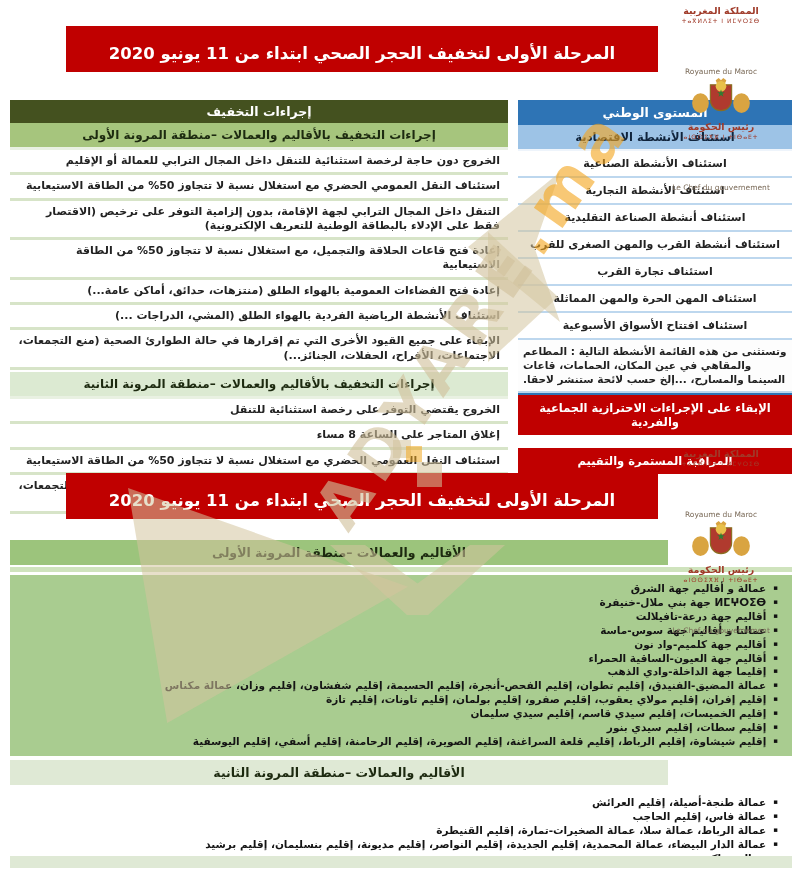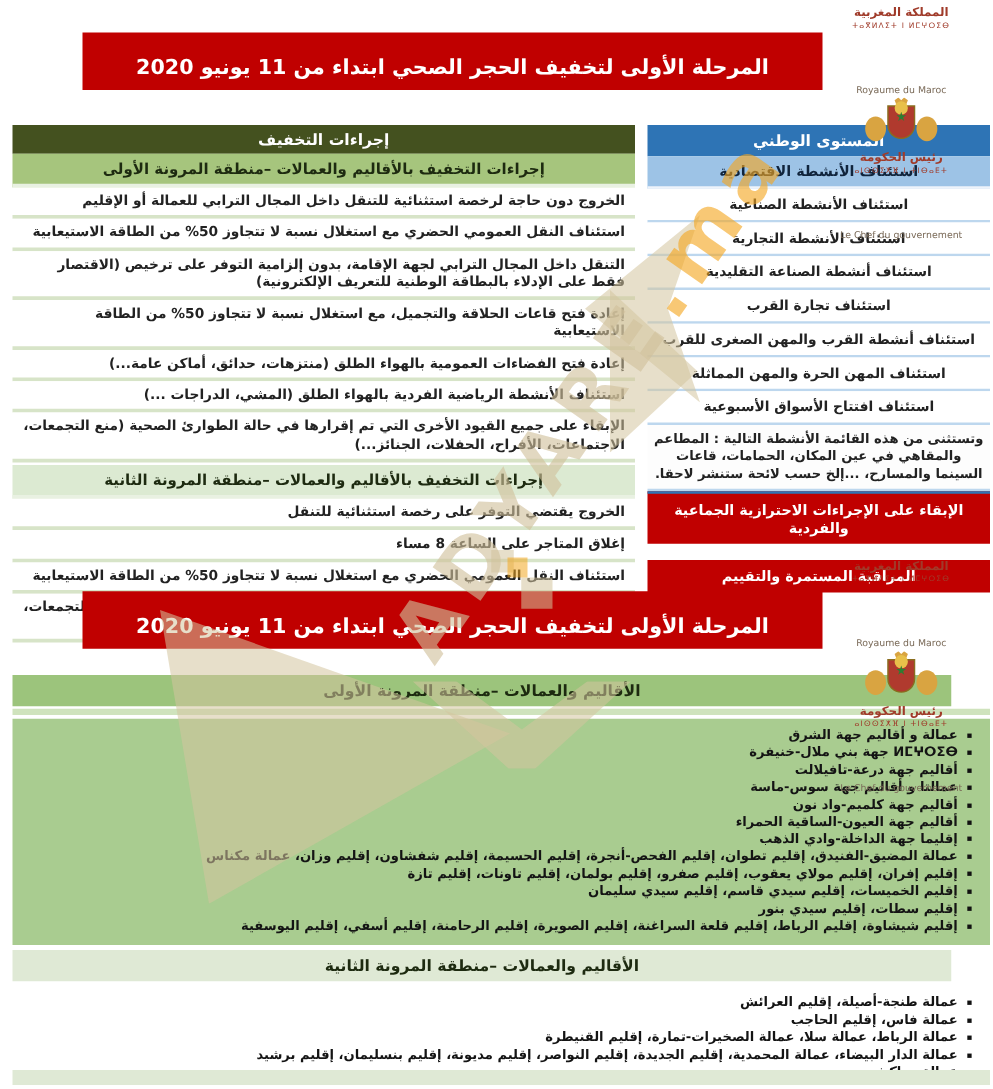--- a/index.html
+++ b/index.html
@@ -50,31 +50,31 @@
   }
   .nat-sub{
     background:#9dc3e6;color:#10243c;font-weight:bold;font-size:11.5px;
     text-align:center;padding:5px 4px;border-bottom:2px solid #eef4fb;
   }
   .nat-row{
     background:#fff;border-bottom:2px solid #bdd7ee;text-align:center;
     padding:6px 4px;font-size:11px;font-weight:bold;color:#222;
   }
   .nat-note{
-    background:#fdfdfd;border-bottom:2px solid #bdd7ee;text-align:center;
+    background:#fdfdfd;border-bottom:2px solid #bdd7ee;text-align:left;
     padding:4px 5px;font-size:10.5px;font-weight:bold;color:#222;line-height:1.35;
   }
   .red-banner{
     background:#c00000;color:#fff;font-weight:bold;font-size:11.5px;
     text-align:center;padding:6px 4px;border-top:2px solid #2e74b5;
   }
   .red-banner.second{margin-top:13px;border-top:none;}
   
   .zone-bar{
-    position:absolute;left:10px;width:751px;text-align:center;font-weight:bold;
+    position:absolute;left:10px;width:658px;text-align:center;font-weight:bold;
     font-size:12.5px;color:#1d2a10;direction:rtl;padding:5px 0;z-index:5;
   }
   #zone1-bar{top:540px;background:#9cc47c;}
   #zone1-strip{position:absolute;left:10px;top:567px;width:782px;height:5px;background:#cfe3bd;z-index:5;}
   #zone2-bar{top:760px;background:#dfe9d5;}
   .region-list{
     position:absolute;left:10px;width:782px;direction:rtl;z-index:5;
     padding:7px 14px 7px 10px;box-sizing:border-box;
   }
   #zone1-list{top:575px;background:#a9cc90;height:181px;}
@@ -142,22 +142,22 @@
   <div class="tbl-row">استئناف النقل العمومي الحضري مع استغلال نسبة لا تتجاوز 50% من الطاقة الاستيعابية</div>
   <div class="tbl-row">الإبقاء على جميع القيود الأخرى التي تم إقرارها في حالة الطوارئ الصحية (منع التجمعات، الاجتماعات، الأفراح، الحفلات، الجنائز...).</div>
 </div>
 
 <div id="right-table" class="tbl">
   <div class="nat-head">المستوى الوطني</div>
   <div class="nat-sub">استئناف الأنشطة الاقتصادية</div>
   <div class="nat-row">استئناف الأنشطة الصناعية</div>
   <div class="nat-row">استئناف الأنشطة التجارية</div>
   <div class="nat-row">استئناف أنشطة الصناعة التقليدية</div>
+  <div class="nat-row">استئناف أنشطة القرب والمهن الصغرى للقرب</div>
   <div class="nat-row">استئناف تجارة القرب</div>
-  <div class="nat-row">استئناف أنشطة القرب والمهن الصغرى للقرب</div>
   <div class="nat-row">استئناف المهن الحرة والمهن المماثلة</div>
   <div class="nat-row">استئناف افتتاح الأسواق الأسبوعية</div>
   <div class="nat-note">وتستثنى من هذه القائمة الأنشطة التالية : المطاعم والمقاهي في عين المكان، الحمامات، قاعات السينما والمسارح، ...إلخ حسب لائحة ستنشر لاحقا.</div>
   <div class="red-banner">الإبقاء على الإجراءات الاحترازية الجماعية والفردية</div>
   <div class="red-banner second">المراقبة المستمرة والتقييم</div>
 </div>
 
 <div id="title-bar-2" class="title-bar">المرحلة الأولى لتخفيف الحجر الصحي ابتداء من 11 يونيو  2020</div>
 
 <div id="logo-2" class="logo">

